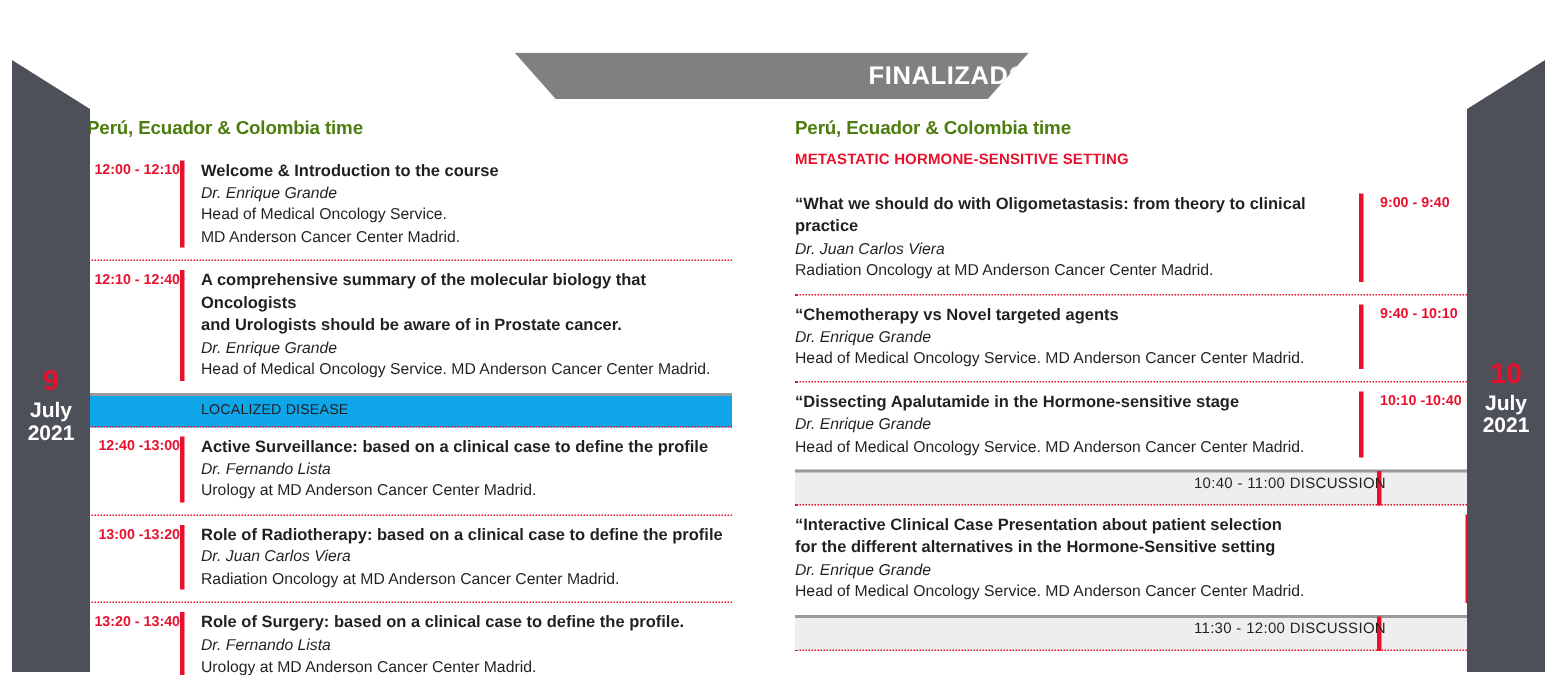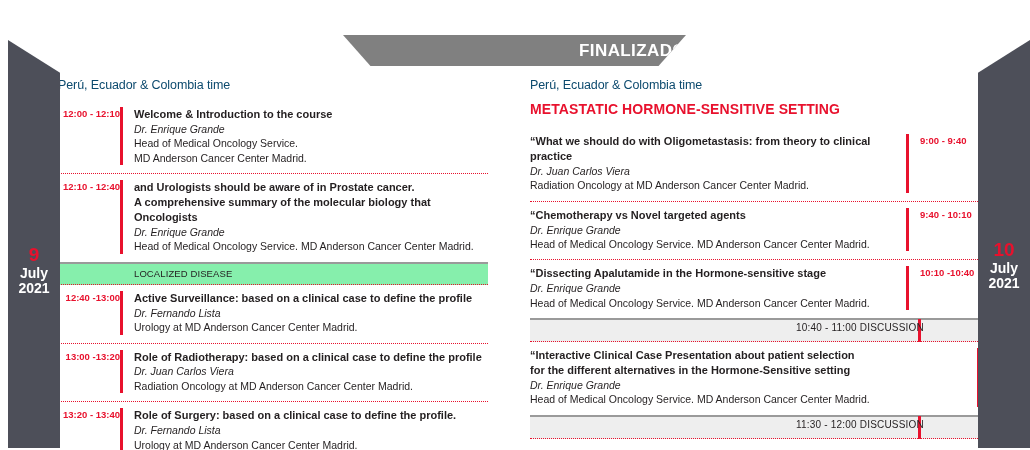--- a/index.html
+++ b/index.html
@@ -75,29 +75,29 @@
 
   
   .col{
     position:absolute;
     top:78px;
   }
   #col-left{ left:58px; width:430px; }
   #col-right{ left:530px; width:450px; }
 
   .tz-head{
-    color:#0c4a6e;
+    color:#4d7c0f;
     font-size:12.5px;
-    font-weight:normal;
+    font-weight:bold;
     margin:0 0 9px 0;
     letter-spacing:-.1px;
   }
   .sect-head{
     color:#e8112d;
-    font-size:14px;
+    font-size:10px;
     font-weight:bold;
     margin:0 0 11px 0;
     letter-spacing:.1px;
   }
 
   
   .lrow{
     position:relative;
     display:flex;
     min-height:10px;
@@ -163,21 +163,21 @@
   }
   .affil{
     font-size:10.5px;
     line-height:1.38;
     margin:0;
   }
 
   
   .band{
     position:relative;
-    background:#86efac;
+    background:#0ea5e9;
     border-top:2px solid #9a9a9a;
     border-bottom:1px dotted #e8112d;
     height:20px;
   }
   .band .band-lbl{
     position:absolute;
     left:76px; top:4px;
     font-size:9.5px;
     letter-spacing:.1px;
   }
@@ -246,22 +246,22 @@
       <p class="speaker">Dr. Enrique Grande</p>
       <p class="affil">Head of Medical Oncology Service.</p>
       <p class="affil">MD Anderson Cancer Center Madrid.</p>
     </div>
   </div>
 
   <div class="lrow nodot">
     <div class="time">12:10 - 12:40</div>
     <div class="bar"></div>
     <div class="body">
+      <p class="title">A comprehensive summary of the molecular biology that Oncologists</p>
       <p class="title">and Urologists should be aware of in Prostate cancer.</p>
-      <p class="title">A comprehensive summary of the molecular biology that Oncologists</p>
       <p class="speaker">Dr. Enrique Grande</p>
       <p class="affil">Head of Medical Oncology Service. MD Anderson Cancer Center Madrid.</p>
     </div>
   </div>
 
   <div class="band">
     <div class="band-tick"></div>
     <span class="band-lbl">LOCALIZED DISEASE</span>
   </div>
 

